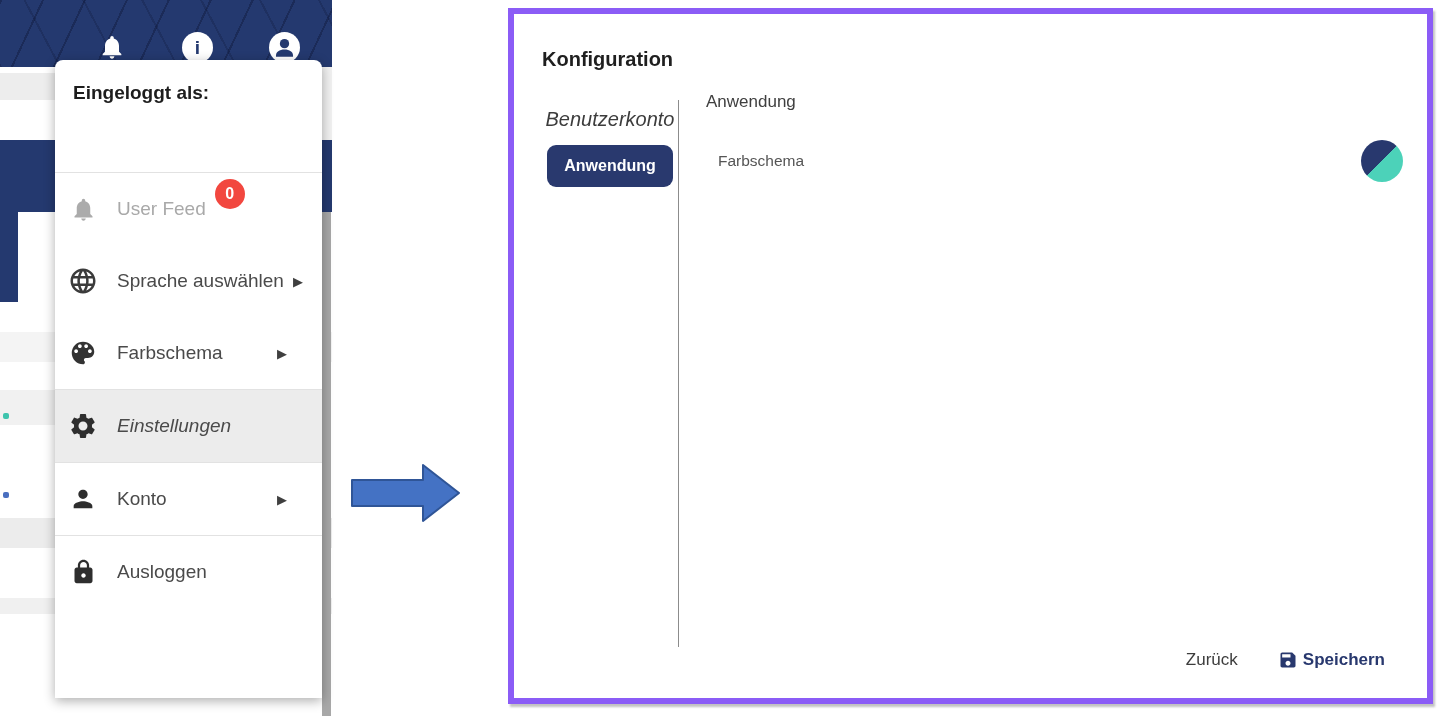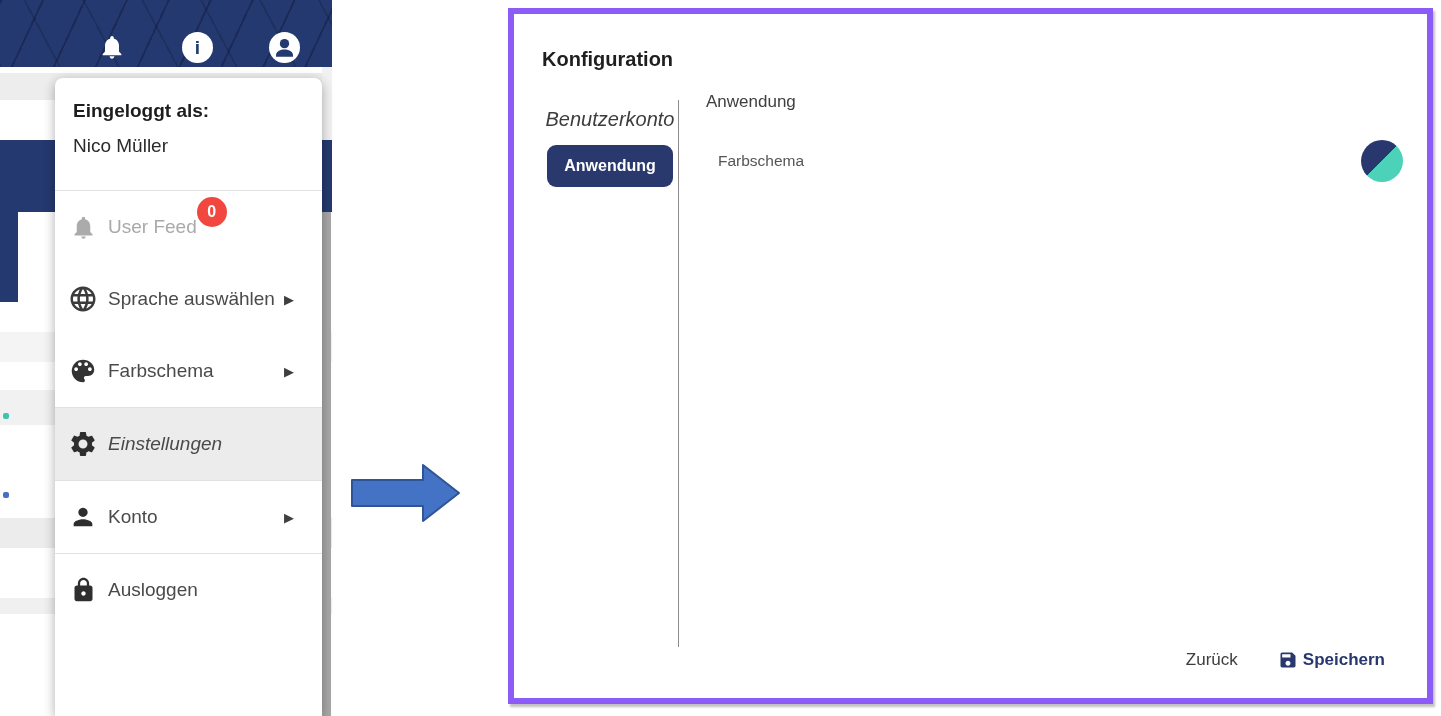--- a/index.html
+++ b/index.html
@@ -31,27 +31,27 @@
     background:#fff; display:flex; align-items:center; justify-content:center; cursor:pointer; }
   .tb-info { left:182px; }
   .tb-info .i-glyph { color:#24396F; font-weight:bold; font-size:19px; line-height:1; }
   .tb-account { left:269px; }
 
   
   .page-scroll-bg { position:absolute; left:322px; top:67px; width:10px; height:73px; background:#f1f1f1; }
   .page-scroll-thumb { position:absolute; left:322px; top:212px; width:9px; height:504px; background:#a8a8a8; cursor:pointer; }
 
   
-  .menu-paper { position:absolute; left:55px; top:78px; width:267px; height:638px;
+  .menu-paper { position:absolute; left:55px; top:60px; width:267px; height:638px;
     background:#fff; border-radius:8px 8px 0 0; box-shadow:0 3px 12px rgba(0,0,0,.32); }
   .menu-head { height:112px; padding:20px 0 0 18px; }
   .menu-head .logged { font-size:19px; font-weight:bold; color:#1d1d1d; line-height:26px; }
   .menu-head .uname { font-size:19px; color:#2b2b2b; line-height:26px; margin-top:9px; }
   .menu-divider { height:1px; background:#e2e2e2; }
-  .menu-item { height:72px; display:flex; align-items:center; padding:0 28px 0 12px; cursor:pointer; position:relative; }
+  .menu-item { height:72px; display:flex; align-items:center; padding:0 35px 0 12px; cursor:pointer; position:relative;gap:9px; }
   .menu-item.hl { background:#ececec;font-style:italic; }
   .mi-icon { width:32px; height:32px; flex:0 0 32px; display:flex; align-items:center; justify-content:center; }
   .mi-label { font-size:19px; color:#4a4a4a; margin-left:9px; white-space:nowrap; }
   .mi-label.dim { color:#a9a9a9; }
   .mi-chevron { margin-left:auto; font-size:13px; color:#3f3f3f; }
   .badge { display:inline-flex; align-items:center; justify-content:center;
     width:30px; height:30px; border-radius:50%; background:#F2473F; color:#fff;
     font-size:16px; font-weight:bold; margin-left:0px; transform:translateY(-15px); }
 
   
@@ -125,21 +125,20 @@
         </svg>
       </div>
     </div>
 
     <div class="page-scroll-bg"></div>
     <div class="page-scroll-thumb"></div>
 
     <div class="menu-paper">
       <div class="menu-head">
         <div class="logged">Eingeloggt als:</div>
-        <div class="uname">Nico Müller</div>
       </div>
       <div class="menu-divider"></div>
 
       <div class="menu-item">
         <span class="mi-icon">
           <svg width="27" height="29" viewBox="0 0 24 24">
               <path fill="#ababab" d="M12 22c1.1 0 2-.9 2-2h-4c0 1.1.9 2 2 2zm6-6v-5c0-3.07-1.63-5.64-4.5-6.32V4c0-.83-.67-1.5-1.5-1.5s-1.5.67-1.5 1.5v.68C7.64 5.36 6 7.92 6 11v5l-2 2v1h16v-1l-2-2z"></path>
             </svg>
         </span>
         <span class="mi-label dim">User Feed</span>

